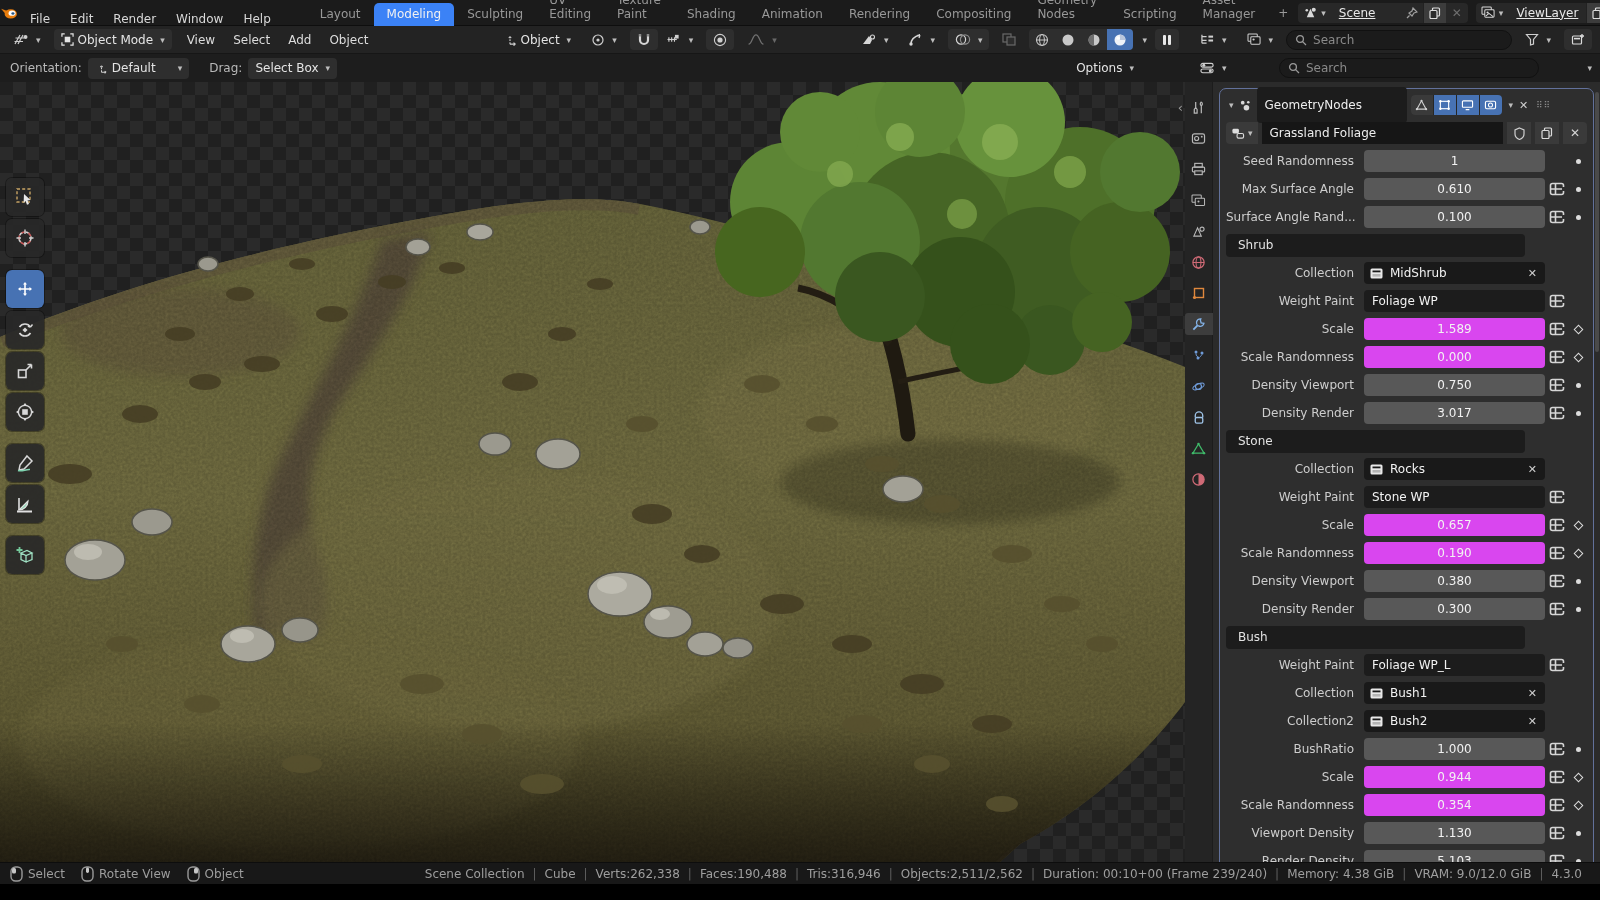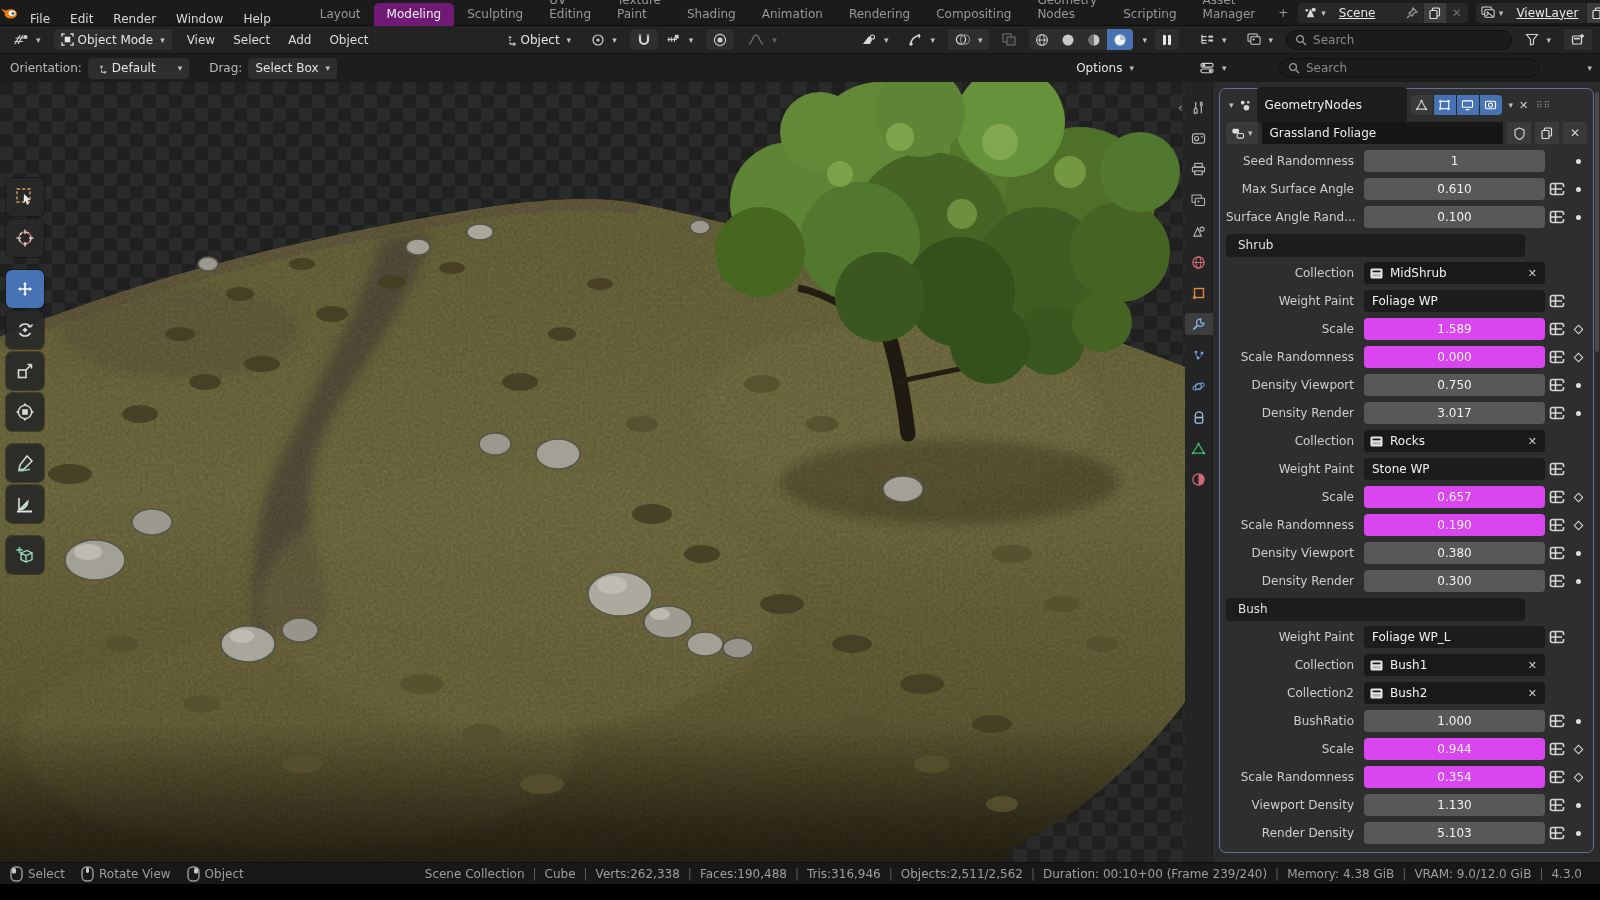--- a/index.html
+++ b/index.html
@@ -8,21 +8,21 @@
     -webkit-font-smoothing:antialiased; }
   .app { position:relative; width:1600px; height:900px; background:#101010; }
 
   
   .topbar { position:absolute; left:0; top:0; width:1600px; height:26px; background:#1b1b1b;
     display:flex; align-items:center; border-bottom:1px solid #0e0e0e; z-index:10; }
   .blogo { width:26px; display:flex; justify-content:center; }
   .menu-item { padding:0 10px; color:#d8d8d8; cursor:default; }
   .tabs { display:flex; margin-left:26px; height:26px; align-items:flex-end; }
   .tab { padding:4px 13px 5px; color:#989898; border-radius:5px 5px 0 0; }
-  .tab.active { background:#701a75; color:#f1f1f1; }
+  .tab.active { background:#3b82f6; color:#f1f1f1; }
   .tab-add { color:#9a9a9a; padding:4px 10px; }
   .topbar-right { margin-left:auto; display:flex; align-items:center; gap:8px; padding-right:6px; }
   .idblock { display:flex; align-items:center; background:#282828; border-radius:4px; height:20px; overflow:hidden; }
   .idblock .seg { display:flex; align-items:center; padding:0 5px; height:100%; }
   .idblock .seg.btnlike { background:#3c3c3c; border-left:1px solid #222; }
   .idblock .name { padding:0 8px; color:#e8e8e8; min-width:70px;text-decoration:underline; }
   .chev { color:#bdbdbd; font-size:9px; margin-left:3px; }
   .dimx { color:#6f6f6f; padding:0 6px; }
 
   
@@ -902,20 +902,23 @@
                   <rect x="1.5" y="1.5" width="13" height="11" rx="2" fill="none" stroke="#d6d6d6" stroke-width="1.6"></rect>
                   <path d="M6.5 1.5 V12.5 M1.5 7 H15.5" stroke="#d6d6d6" stroke-width="1.6"></path>
                   <rect x="13" y="5" width="4" height="4" fill="#2e2e2e"></rect>
                 </svg>
               </span>
               <span class="pdecor">
                 <span class="dot"></span>
               </span>
             </div>
             <div class="prow">
+              <div class="sec-bar">Stone</div>
+            </div>
+            <div class="prow">
               <div class="plabel">Collection</div>
               <div class="pw cfield">
                 <span>
                   <svg class="ic" width="13" height="11" viewBox="0 0 13 11">
                     <rect x="0.5" y="0.5" width="12" height="10" rx="1.5" fill="#e8e8e8"></rect>
                     <rect x="2.5" y="2.5" width="8" height="1.8" fill="#191919"></rect>
                     <rect x="2.5" y="6" width="8" height="2.6" fill="#191919" opacity="0.25"></rect>
                   </svg>
                 </span>
                 <span class="cval">Rocks</span>

